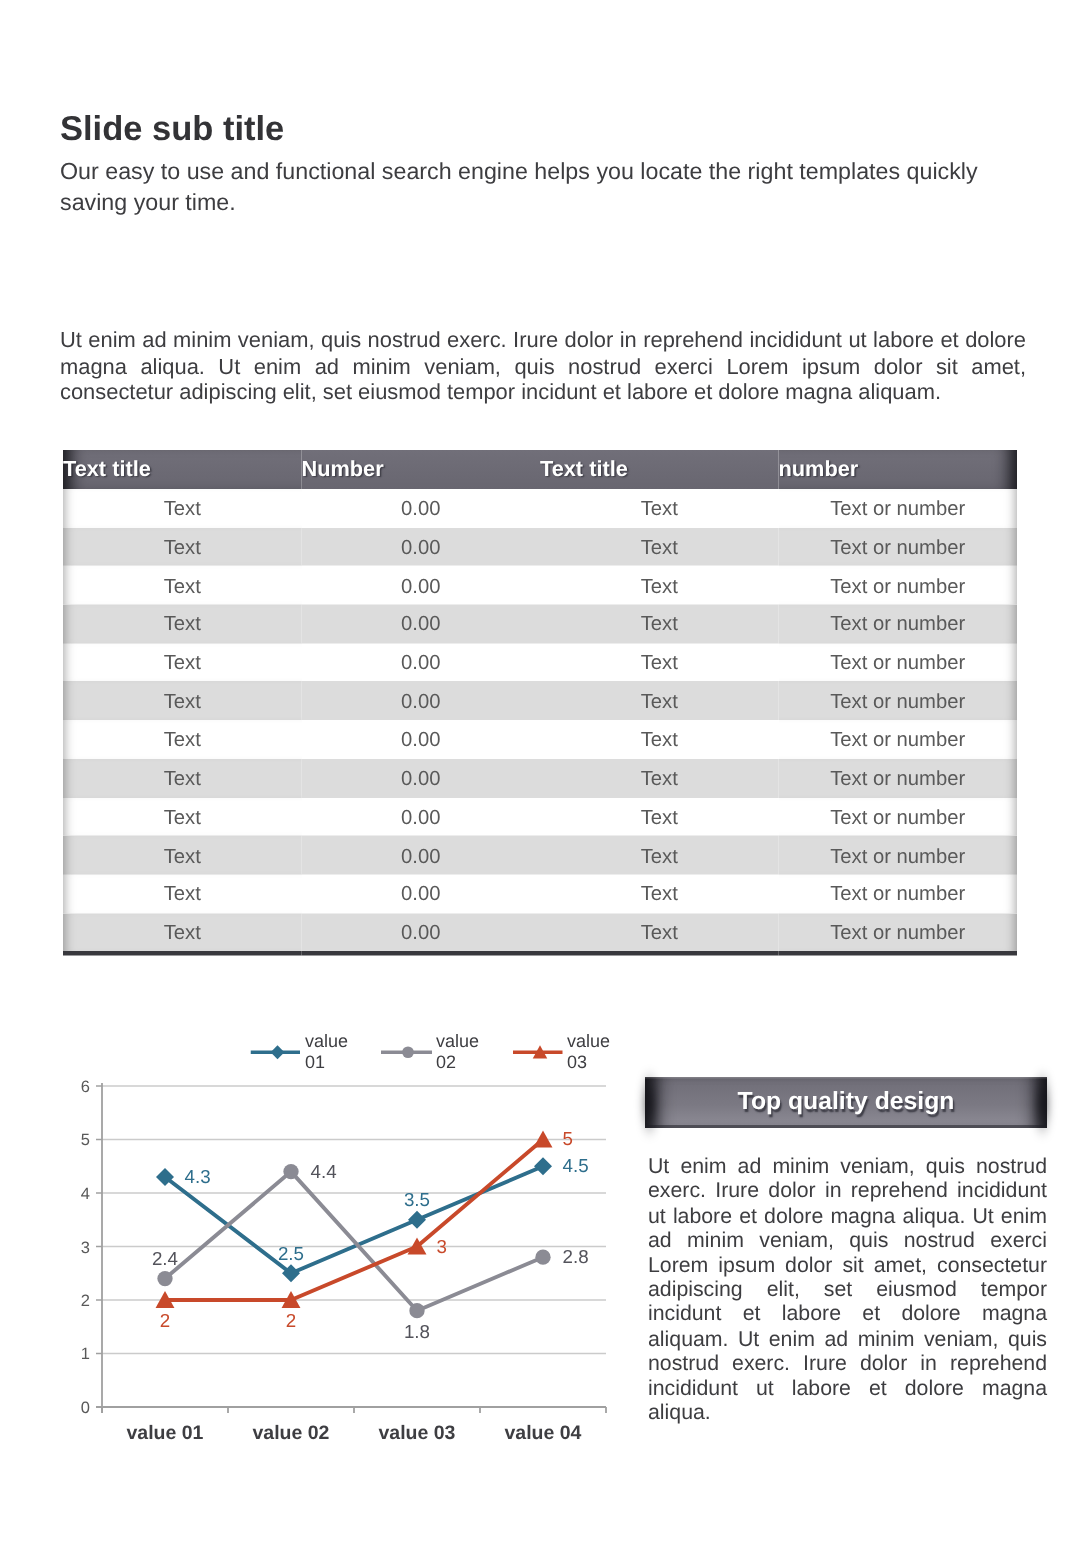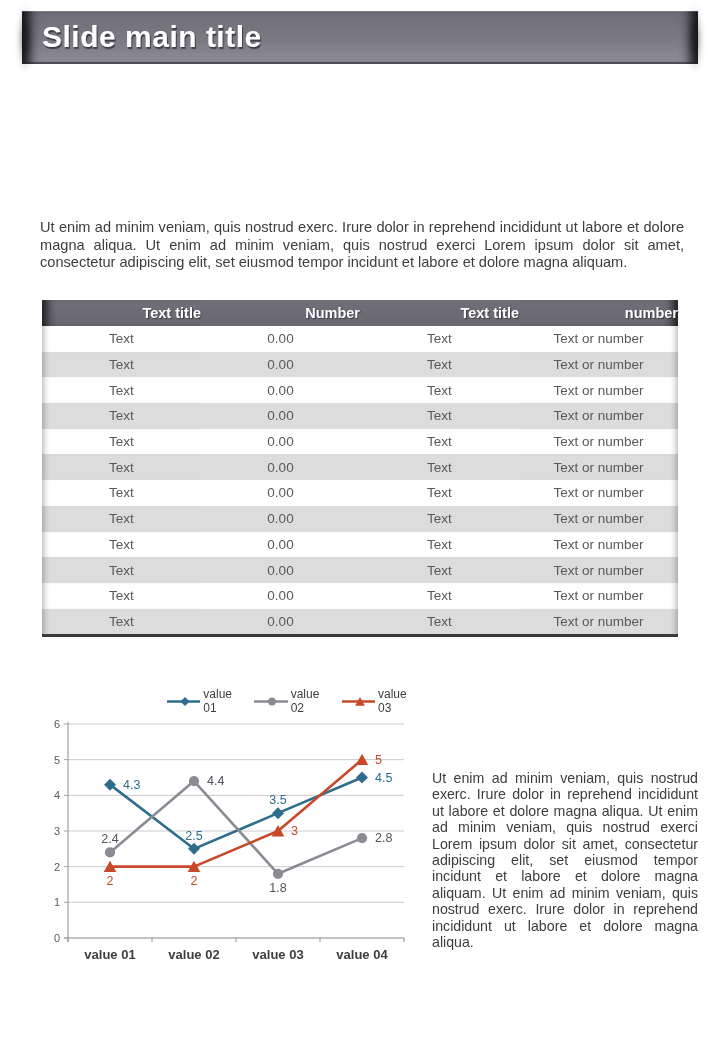--- a/index.html
+++ b/index.html
@@ -39,21 +39,21 @@
   .intro-body{position:absolute;left:40px;top:104px;width:648px;font-size:15.5px;line-height:21px;color:#3d3d40;}
   .section-heading{position:absolute;left:40px;top:194px;font-size:19px;font-weight:bold;color:#141416;}
   .section-body{position:absolute;left:40px;top:219px;width:644px;font-size:14.6px;line-height:17.6px;
     color:#3d3d40;text-align:justify;}
 
   
   .data-table{position:absolute;left:42px;top:300px;width:636px;border-collapse:collapse;
     border-bottom:3px solid #38383d;table-layout:fixed;}
   .data-table th{
     background:linear-gradient(180deg,#716f79 0%,#686670 100%);
-    color:#fff;font-size:14.5px;font-weight:bold;height:26px;padding:0;text-align:right;
+    color:#fff;font-size:14.5px;font-weight:bold;height:26px;padding:0;text-align:left;
     text-shadow:1px 1px 1px rgba(30,30,38,.6);}
   .data-table th:first-child{box-shadow:inset 12px 0 10px -7px rgba(10,10,14,.85);}
   .data-table th:last-child{box-shadow:inset -12px 0 10px -7px rgba(10,10,14,.85);}
   .data-table td{height:25.7px;padding:0;text-align:center;font-size:13.5px;color:#595959;margin-top:12px;}
   .data-table tbody tr:nth-child(even){background:#dcdcdc;}
   .data-table td:first-child{box-shadow:inset 7px 0 7px -6px rgba(0,0,0,.35);}
   .data-table td:last-child{box-shadow:inset -7px 0 7px -6px rgba(0,0,0,.35);}
 
   
   .chart-block{position:absolute;left:35px;top:684px;width:385px;height:292px;}
@@ -69,24 +69,23 @@
   .aside-body{position:absolute;left:432px;top:770px;width:266px;font-size:14.2px;line-height:16.4px;
     color:#3d3d40;text-align:justify;}
 
   .page-number{position:absolute;left:684px;top:995px;font-size:13px;color:#7b7b7b;margin-top:48px;}
 </style>
 </head>
 <body>
 
 <div class="page">
 
-  <div class="ribbon ribbon-main">
-    <span>Slide main title</span>
-  </div>
-
+
+  <div class="subtitle">Slide sub title</div>
+  <div class="intro-body">Our easy to use and functional search engine helps you locate the right templates quickly saving your time.</div>
 
   <div class="section-body">Ut enim ad minim veniam, quis nostrud exerc. Irure dolor in reprehend incididunt ut labore et dolore magna aliqua. Ut enim ad minim veniam, quis nostrud exerci  Lorem ipsum dolor sit amet, consectetur adipiscing elit, set eiusmod tempor incidunt et labore et dolore magna aliquam.</div>
 
   <table class="data-table">
     <thead>
       <tr>
           <th>Text title</th>
           <th>Number</th>
           <th>Text title</th>
           <th>number</th>
@@ -248,17 +247,20 @@
         <polygon points="159,176.66666666666669 165.3,188.0666666666667 152.7,188.0666666666667" fill="#c8492a"></polygon>
         <polygon points="243,141 249.3,152.4 236.7,152.4" fill="#c8492a"></polygon>
         <polygon points="327,69.66666666666666 333.3,81.06666666666666 320.7,81.06666666666666" fill="#c8492a"></polygon>
         <text x="75" y="200.66666666666669" text-anchor="middle" class="dlabel" fill="#c8492a">2</text>
         <text x="159" y="200.66666666666669" text-anchor="middle" class="dlabel" fill="#c8492a">2</text>
         <text x="256" y="151" text-anchor="start" class="dlabel" fill="#c8492a">3</text>
         <text x="340" y="79.66666666666666" text-anchor="start" class="dlabel" fill="#c8492a">5</text>
       </svg>
   </div>
 
+  <div class="ribbon ribbon-aside">
+    <span>Top quality design</span>
+  </div>
   <div class="aside-body">Ut enim ad minim veniam, quis nostrud exerc. Irure dolor in reprehend incididunt ut labore et dolore magna aliqua. Ut enim ad minim veniam, quis nostrud exerci Lorem ipsum dolor sit amet, consectetur adipiscing elit, set eiusmod tempor incidunt et labore et dolore magna aliquam. Ut enim ad minim veniam, quis nostrud exerc. Irure dolor in reprehend incididunt ut labore et dolore magna aliqua.</div>
 
   <div class="page-number">17</div>
 
 </div>
 
 </body></html>

